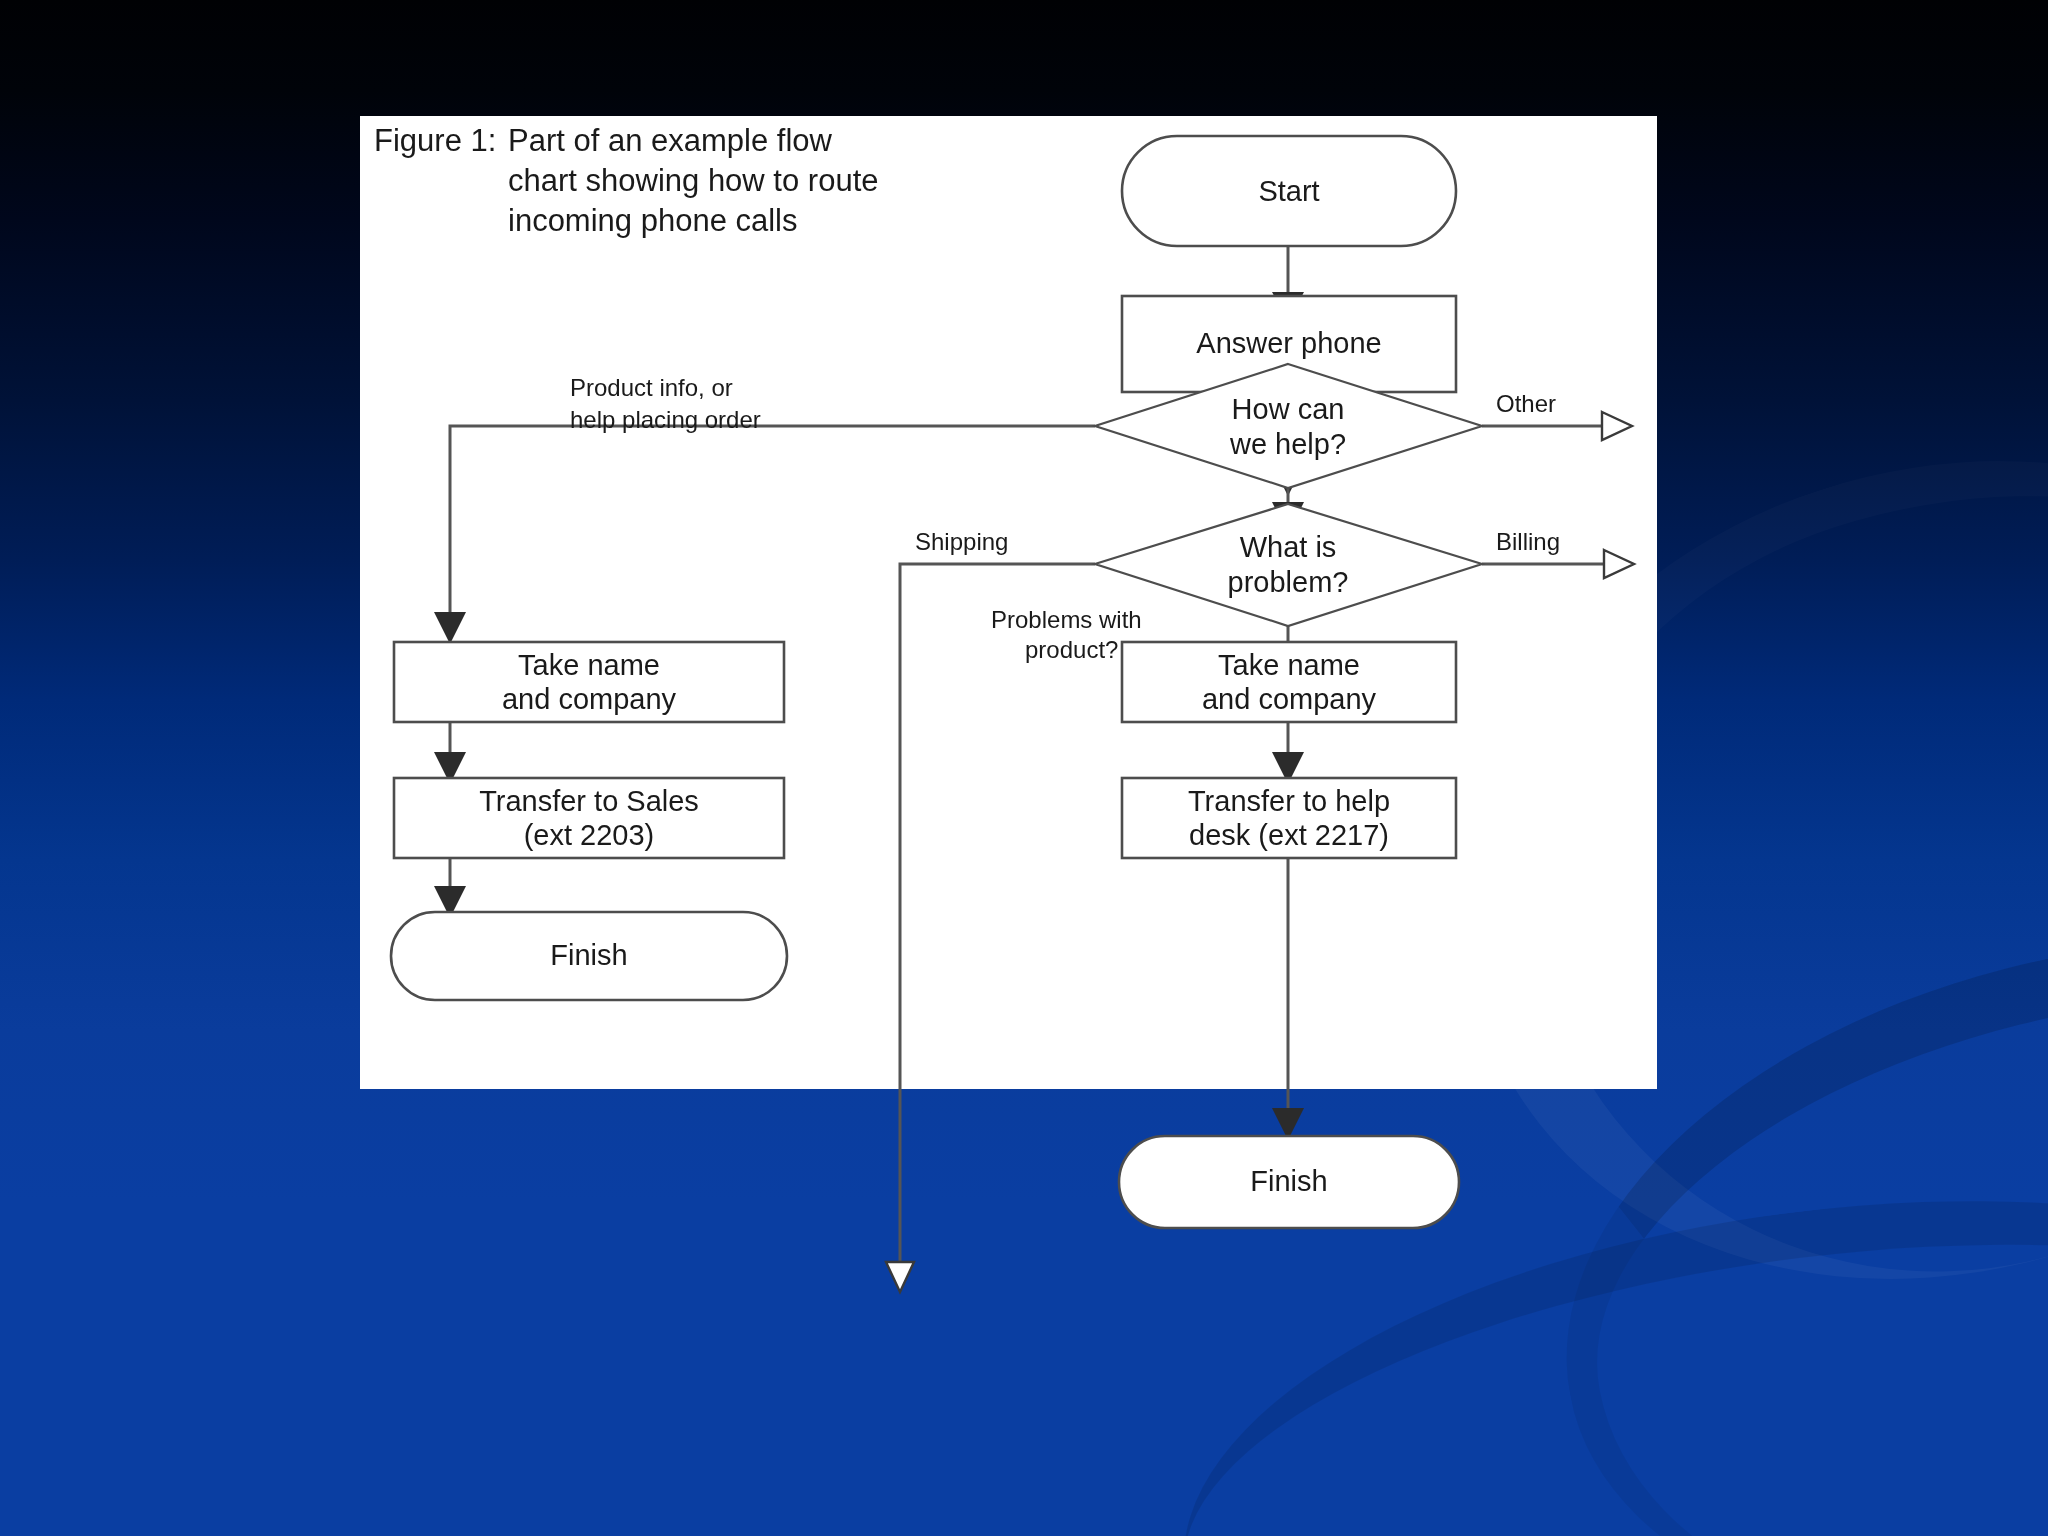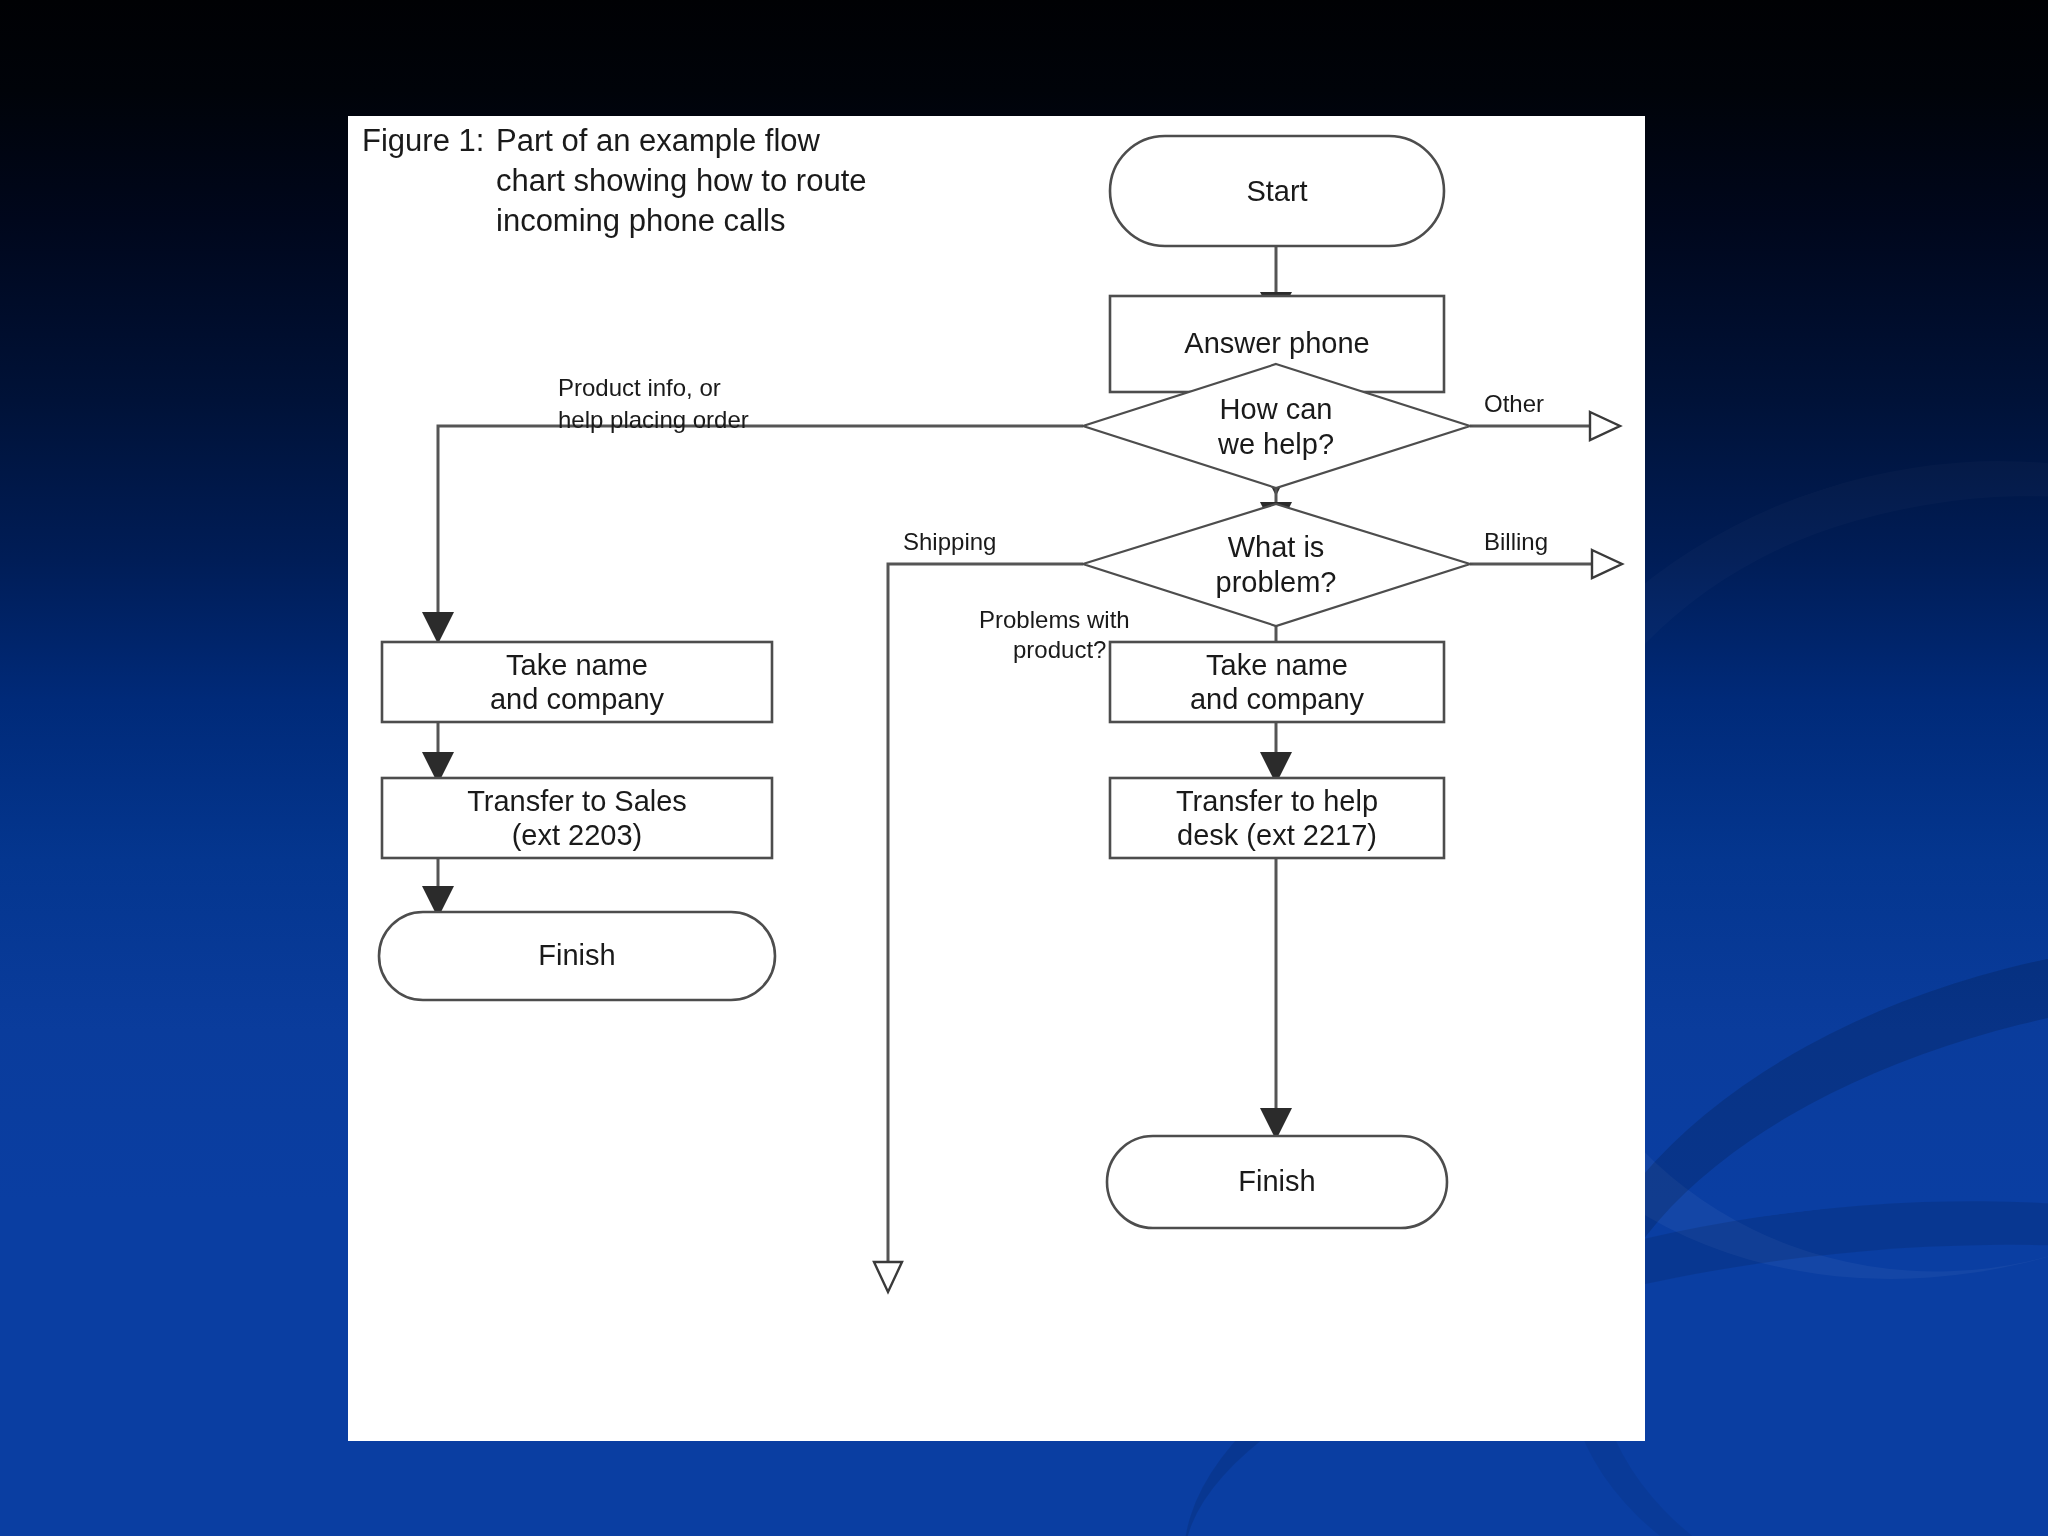--- a/index.html
+++ b/index.html
@@ -71,24 +71,24 @@
     border-top: 46px solid rgba(0,0,0,0.10);
     border-right: 0;
     border-left: 0;
     border-bottom: 0;
     transform: rotate(-7deg);
   }
 
   
   #figure-panel {
     position: absolute;
-    left: 348px;
+    left: 360px;
     top: 116px;
     width: 1297px;
-    height: 1325px;
+    height: 973px;
     background: #ffffff;
     text-align: right;
   }
 
   #flow-svg {
     position: absolute;
     left: 0;
     top: 0;
     width: 1297px;
     height: 1197px;

